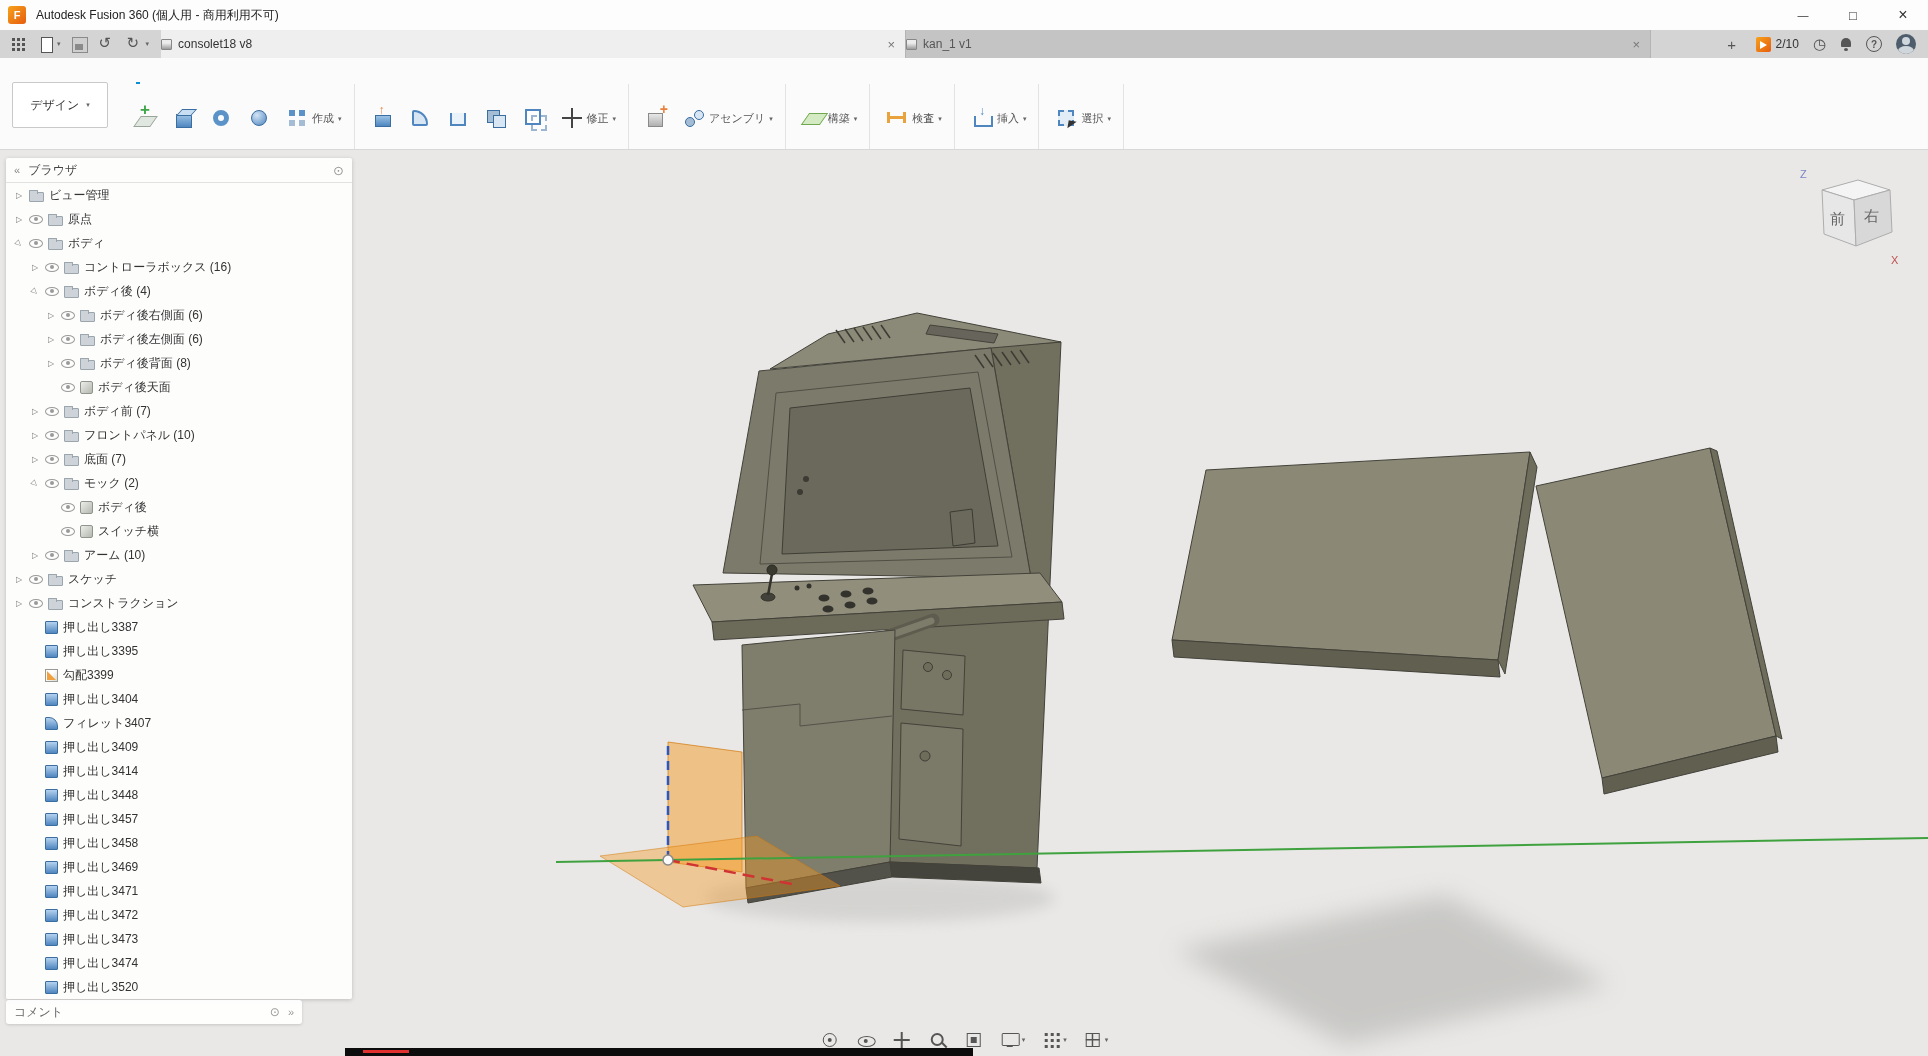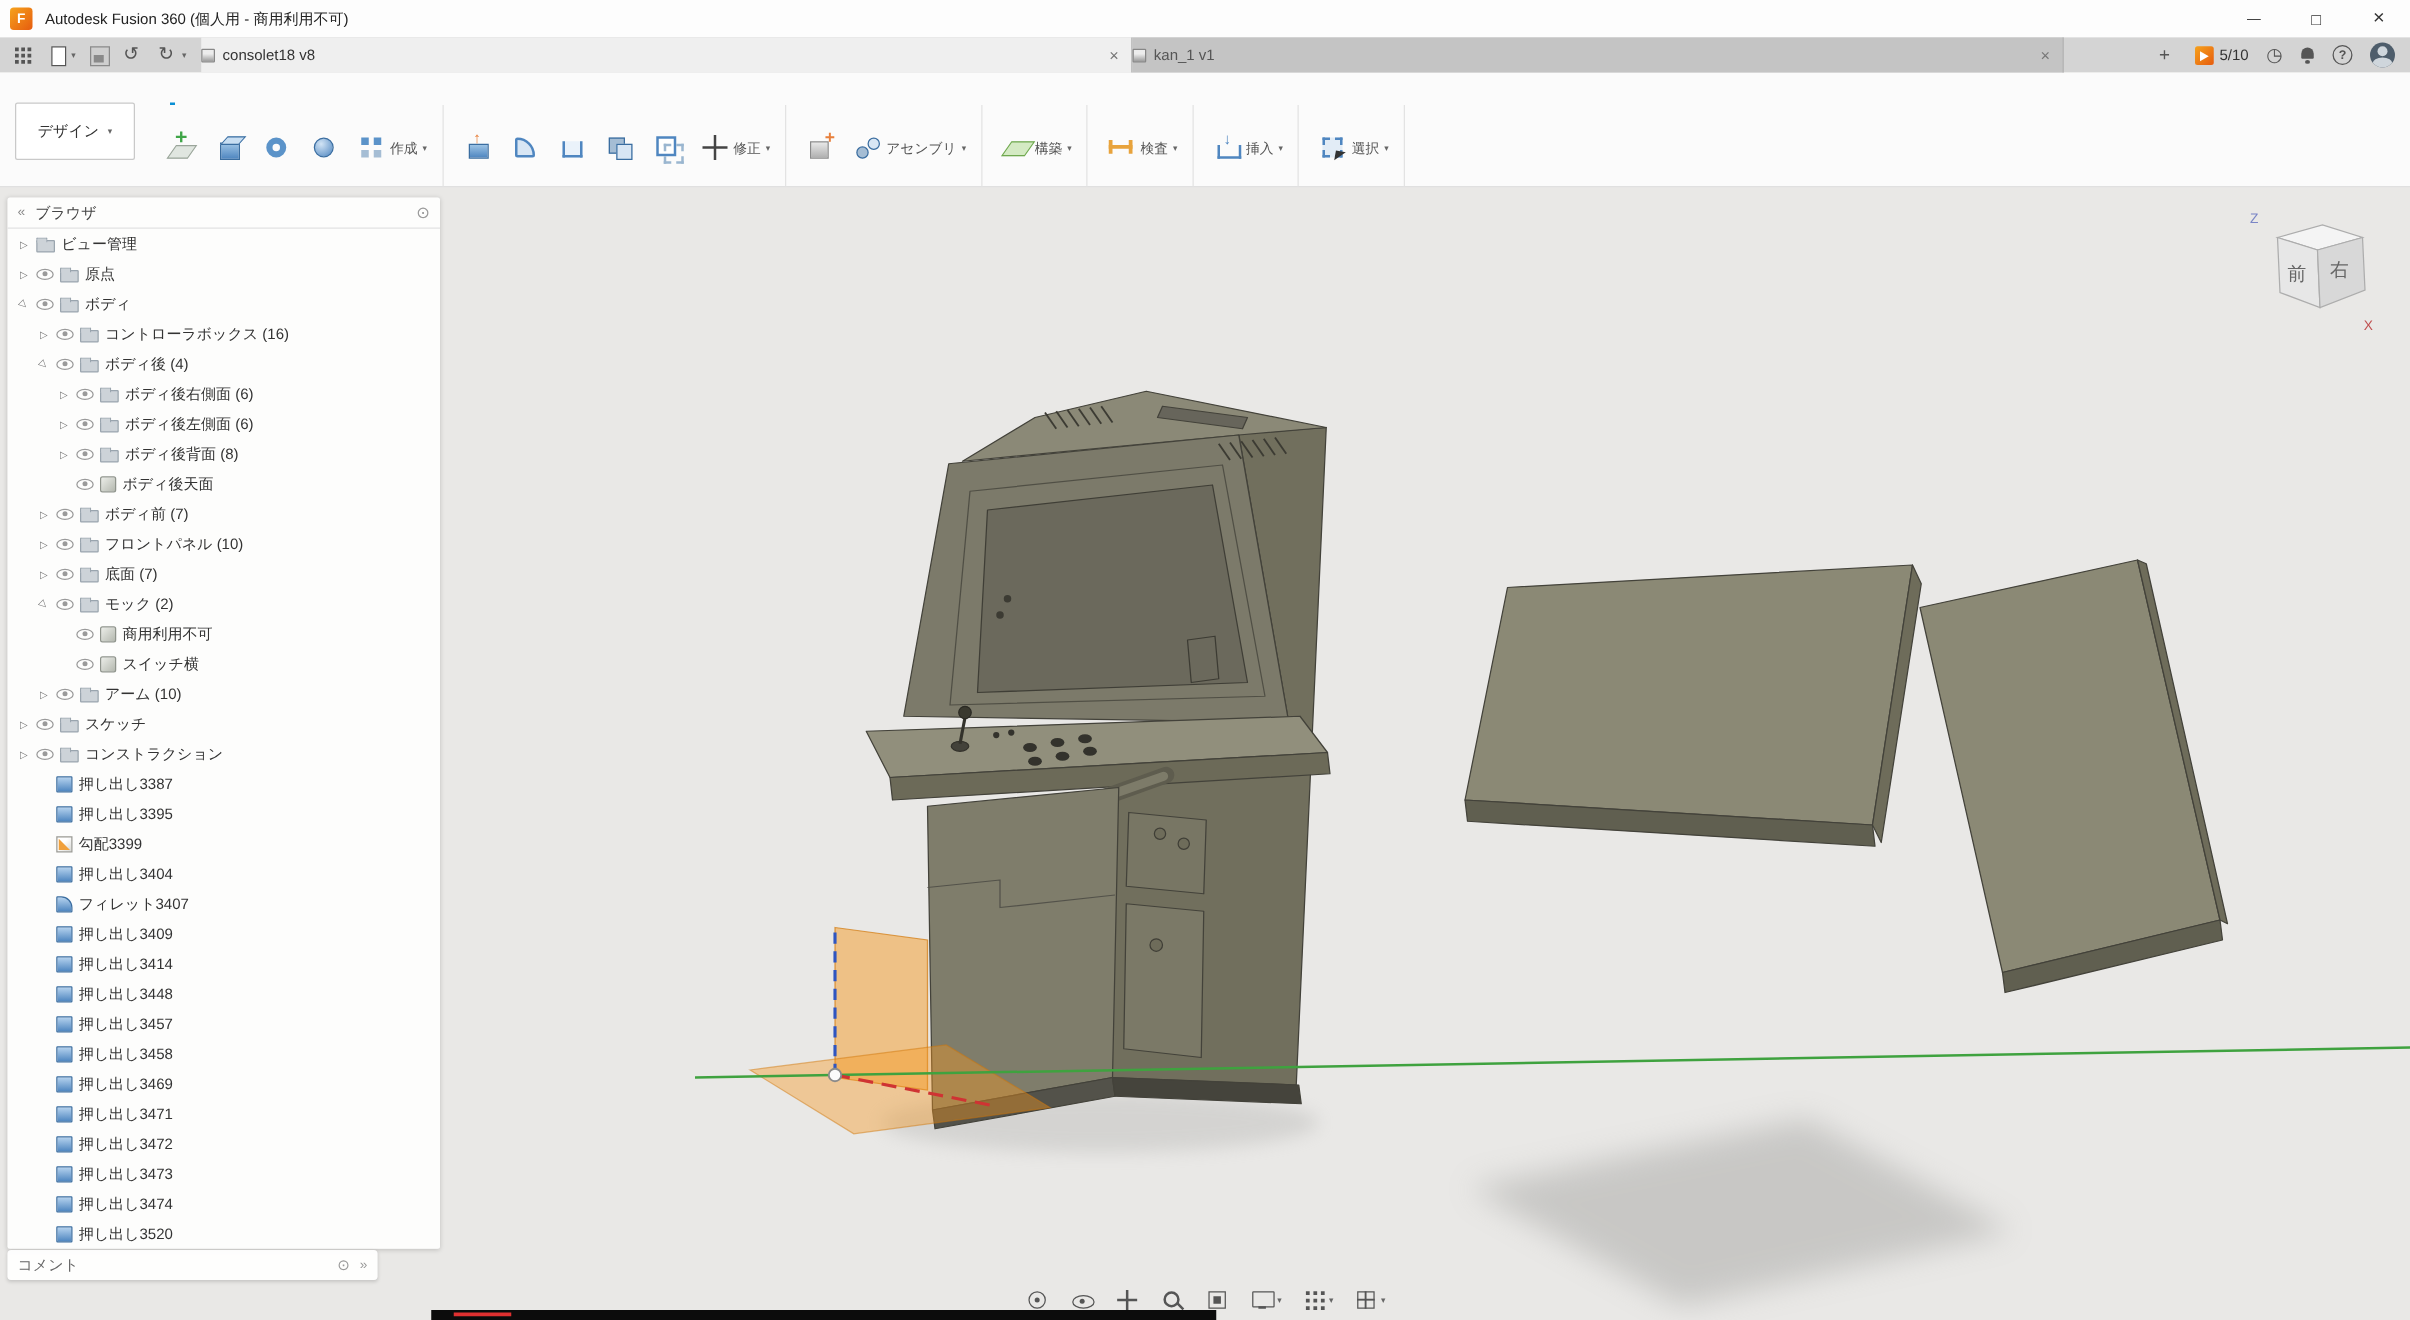--- a/index.html
+++ b/index.html
@@ -205,21 +205,21 @@
         <div class="dtab">
     <span class="cubeic"></span>
     <span>kan_1 v1</span>
     <span class="tab-close"></span>
   </div>
       </div>
     <span class="newtab">+</span>
     <div class="right-cluster">
       <span class="quota">
           <span class="quota-ic"></span>
-          <span>5/10</span>
+          <span>2/10</span>
         </span>
       <span class="clock-ic"></span>
       <span class="bell-ic"></span>
       <span class="help-ic"></span>
       <span class="avatar"></span>
     </div>
   </div>
 
   <div class="ribbon">
     <div class="design-btn">
@@ -531,21 +531,21 @@
           <div class="brow" data-icon="folder" data-expand="open" style="--indent: 1;">
     <span class="arrow"></span>
     <span class="eye"></span>
     <span class="ticon"></span>
     <span class="blabel">モック (2)</span>
   </div>
           <div class="brow" data-icon="body" style="--indent: 2;">
     <span class="arrow" style="visibility: hidden;"></span>
     <span class="eye"></span>
     <span class="ticon"></span>
-    <span class="blabel">商用利用不可</span>
+    <span class="blabel">ボディ後</span>
   </div>
           <div class="brow" data-icon="body" style="--indent: 2;">
     <span class="arrow" style="visibility: hidden;"></span>
     <span class="eye"></span>
     <span class="ticon"></span>
     <span class="blabel">スイッチ横</span>
   </div>
           <div class="brow" data-icon="folder" data-expand="closed" style="--indent: 1;">
     <span class="arrow"></span>
     <span class="eye"></span>

